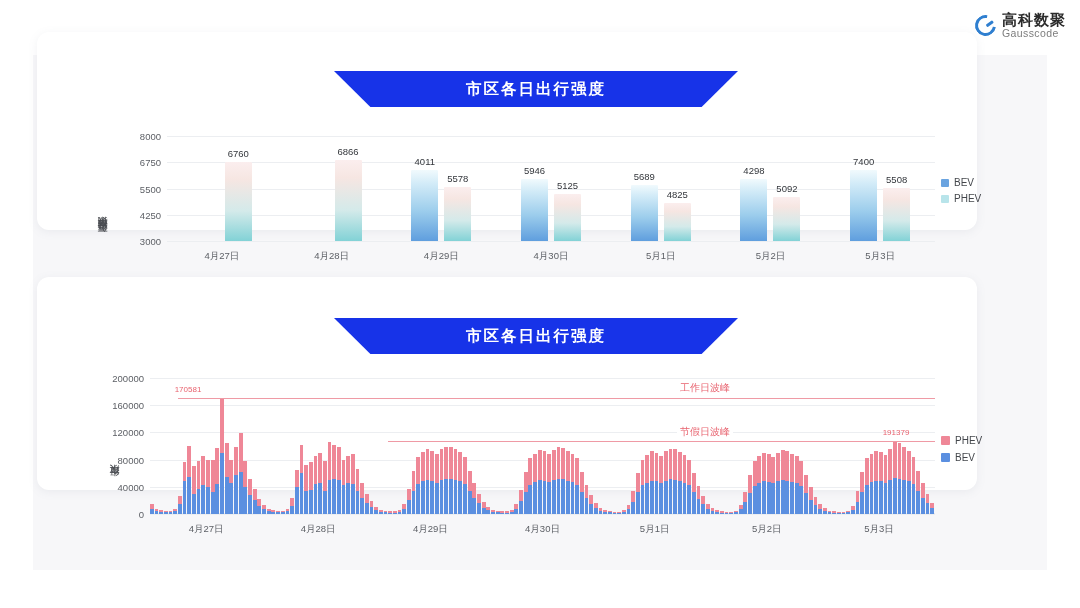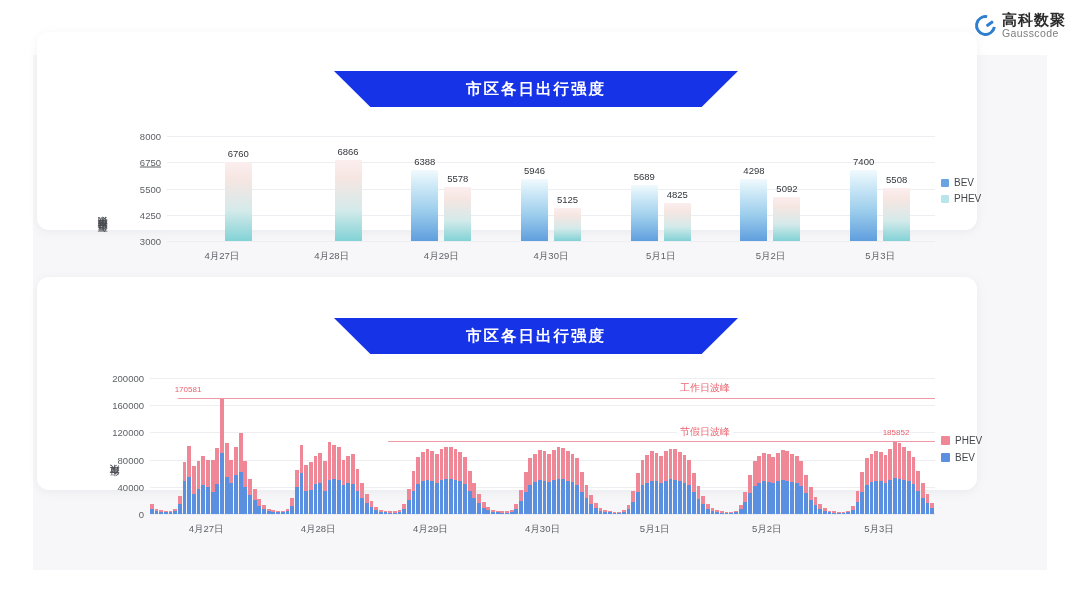--- a/index.html
+++ b/index.html
@@ -168,49 +168,49 @@
 
 <div class="axis-title-v" id="chart1-ytitle">每万辆出行车辆数</div>
 <div class="plot" id="chart1-plot">
     <div class="gridline" style="top: 105px;"></div>
     <div class="ytick" style="top: 105px;">3000</div>
     <div class="gridline" style="top: 78.75px;"></div>
     <div class="ytick" style="top: 78.75px;">4250</div>
     <div class="gridline" style="top: 52.5px;"></div>
     <div class="ytick" style="top: 52.5px;">5500</div>
     <div class="gridline" style="top: 26.25px;"></div>
-    <div class="ytick" style="top: 26.25px; text-decoration: underline;">6750</div>
+    <div class="ytick" style="top: 26.25px;">6750</div>
     <div class="gridline" style="top: 0px;"></div>
     <div class="ytick" style="top: 0px;">8000</div>
     <div class="c1-group" style="left: 24.8571px; width: 60px;">
       <div class="c1-bar phev" style="height: 78.96px;">
         <div class="c1-val">6760</div>
       </div>
     </div>
     <div class="xlabel" style="left: 54.8571px; top: 114px;">4月27日</div>
     <div class="c1-group" style="left: 134.571px; width: 60px;">
       <div class="c1-bar phev" style="height: 81.186px;">
         <div class="c1-val">6866</div>
       </div>
     </div>
     <div class="xlabel" style="left: 164.571px; top: 114px;">4月28日</div>
     <div class="c1-group" style="left: 244.286px; width: 60px;">
       <div class="c1-bar bev" style="height: 71.148px;">
-        <div class="c1-val">6388</div>
+        <div class="c1-val">4011</div>
       </div>
       <div class="c1-bar phev" style="height: 54.138px;">
         <div class="c1-val">5578</div>
       </div>
     </div>
     <div class="xlabel" style="left: 274.286px; top: 114px;">4月29日</div>
     <div class="c1-group" style="left: 354px; width: 60px;">
       <div class="c1-bar bev" style="height: 61.866px;">
         <div class="c1-val">5946</div>
       </div>
-      <div class="c1-bar phev" style="height: 33px;">
+      <div class="c1-bar phev" style="height: 47px;">
         <div class="c1-val">5125</div>
       </div>
     </div>
     <div class="xlabel" style="left: 384px; top: 114px;">4月30日</div>
     <div class="c1-group" style="left: 463.714px; width: 60px;">
       <div class="c1-bar bev" style="height: 56.469px;">
         <div class="c1-val">5689</div>
       </div>
       <div class="c1-bar phev" style="height: 38.325px;">
         <div class="c1-val">4825</div>
@@ -942,21 +942,21 @@
     <div class="xlabel" style="left: 280.357px; top: 145px;">4月29日</div>
     <div class="xlabel" style="left: 392.5px; top: 145px;">4月30日</div>
     <div class="xlabel" style="left: 504.643px; top: 145px;">5月1日</div>
     <div class="xlabel" style="left: 616.786px; top: 145px;">5月2日</div>
     <div class="xlabel" style="left: 728.929px; top: 145px;">5月3日</div>
     <div class="annot-line" style="top: 20.0049px; left: 28px; right: 0px;"></div>
     <div class="annot-text" style="left: 555px; top: 3.00492px;">工作日波峰</div>
     <div class="peak-label" style="left: 38px; top: 7.00492px;">170581</div>
     <div class="annot-line" style="top: 62.5253px; left: 238px; right: 0px;"></div>
     <div class="annot-text" style="left: 555px; top: 46.5253px;">节假日波峰</div>
-    <div class="peak-label" style="left: 746px; top: 49.5253px;">185852</div>
+    <div class="peak-label" style="left: 746px; top: 49.5253px;">191379</div>
   </div>
 <div class="c2-legend">
     <div class="lgrow">
       <span class="swatch-lg" style="background: rgb(239, 135, 151);"></span>
       <span>PHEV</span>
     </div>
     <div class="lgrow">
       <span class="swatch-lg" style="background: rgb(91, 143, 224);"></span>
       <span>BEV</span>
     </div>

